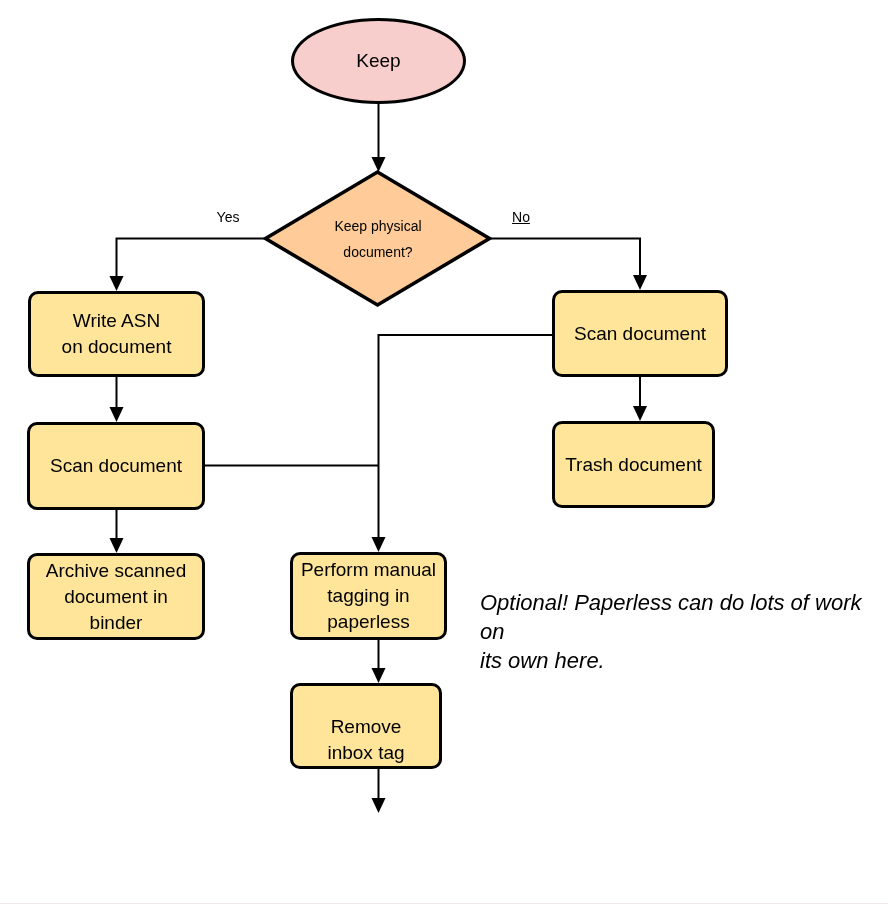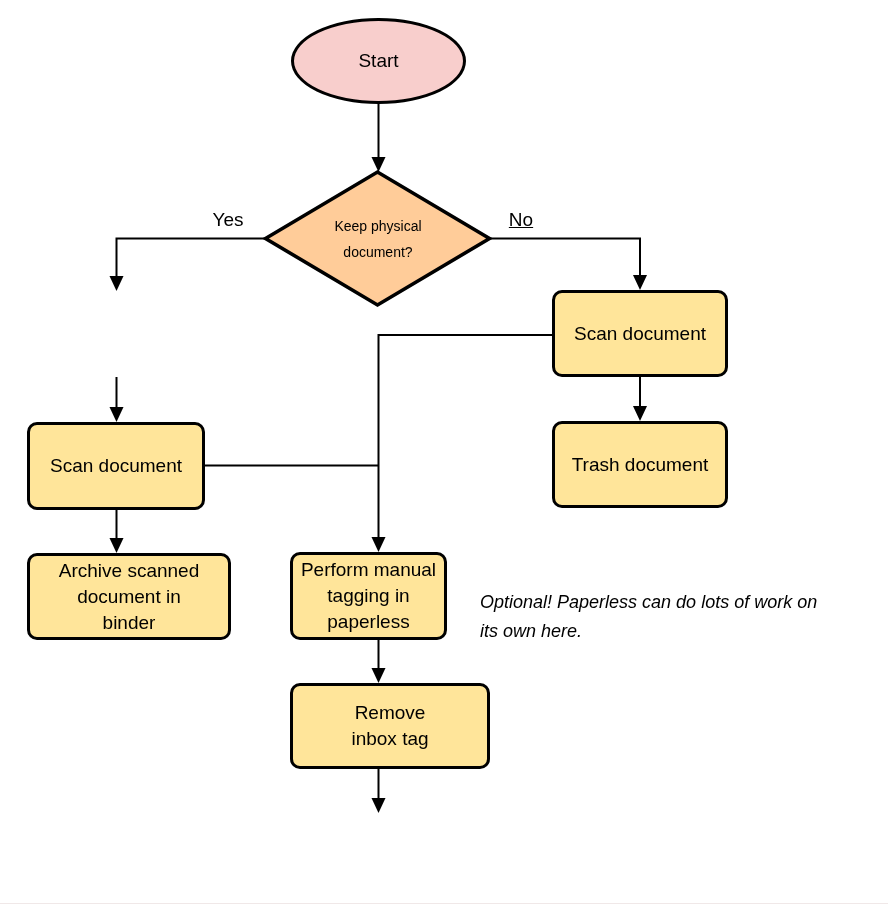--- a/index.html
+++ b/index.html
@@ -65,26 +65,26 @@
     display: flex;
     align-items: center;
     justify-content: center;
     text-align: center;
     font-size: 14px;
     line-height: 26px;
     white-space: pre-line;
   }
   .edge-label {
     position: absolute;
-    font-size: 19px;
+    font-size: 14px;
     text-align: center;
   }
   .annotation {
     position: absolute;
-    font-size: 18px;
+    font-size: 22px;
     line-height: 29px;
     font-style: italic;
     white-space: pre-line;
   }
   .footer-line {
     position: absolute;
     left: 0;
     right: 0;
     top: 903px;
     border-top: 1px solid var(--footer-line, #f0e8e8);
@@ -123,59 +123,63 @@
     <path class="arrowhead" d="M 116.5 553 L 109.5 538 L 123.5 538 Z"></path>
 
     <path class="edge" d="M 378.5 640 V 671"></path>
     <path class="arrowhead" d="M 378.5 683 L 371.5 668 L 385.5 668 Z"></path>
 
     <path class="edge" d="M 378.5 769 V 801"></path>
     <path class="arrowhead" d="M 378.5 813 L 371.5 798 L 385.5 798 Z"></path>
   </svg>
 
   <div class="node terminator" style="left:291px; top:18px; width:175px; height:86px;">
-    <span class="label">Start</span>
+    <span class="label">Keep</span>
   </div>
 
   <div class="decision-label" style="left:277px; top:172px; width:202px; height:133px;">Keep physical
 document?</div>
 
   <div class="edge-label" style="left:203px; top:209px; width:50px;">Yes</div>
 
   <div class="edge-label" style="left:496px; top:209px; width:50px;text-decoration:underline;">No</div>
 
+  <div class="node process" style="left:28px; top:291px; width:177px; height:86px;">
+    <span class="label">Write ASN
+on document</span>
+  </div>
 
   <div class="node process" style="left:27px; top:422px; width:178px; height:88px;">
     <span class="label">Scan document</span>
   </div>
 
-  <div class="node process" style="left:27px; top:553px; width:204px; height:87px;">
+  <div class="node process" style="left:27px; top:553px; width:178px; height:87px;">
     <span class="label">Archive scanned
 document in
 binder</span>
   </div>
 
   <div class="node process" style="left:552px; top:290px; width:176px; height:87px;">
     <span class="label">Scan document</span>
   </div>
 
-  <div class="node process" style="left:552px; top:421px; width:176px; height:87px;">
+  <div class="node process" style="left:552px; top:421px; width:163px; height:87px;">
     <span class="label">Trash document</span>
   </div>
 
   <div class="node process" style="left:290px; top:552px; width:157px; height:88px;">
     <span class="label">Perform manual
 tagging in
 paperless</span>
   </div>
 
   <div class="annotation" style="left:480px; top:588px; width:404px;">Optional! Paperless can do lots of work on
 its own here.</div>
 
-  <div class="node process" style="left:290px; top:683px; width:200px; height:86px;">
+  <div class="node process" style="left:290px; top:683px; width:152px; height:86px;align-items:flex-end;">
     <span class="label">Remove
 inbox tag</span>
   </div>
 
 
   <div class="footer-line"></div>
 
 </div>
 
 </body></html>

